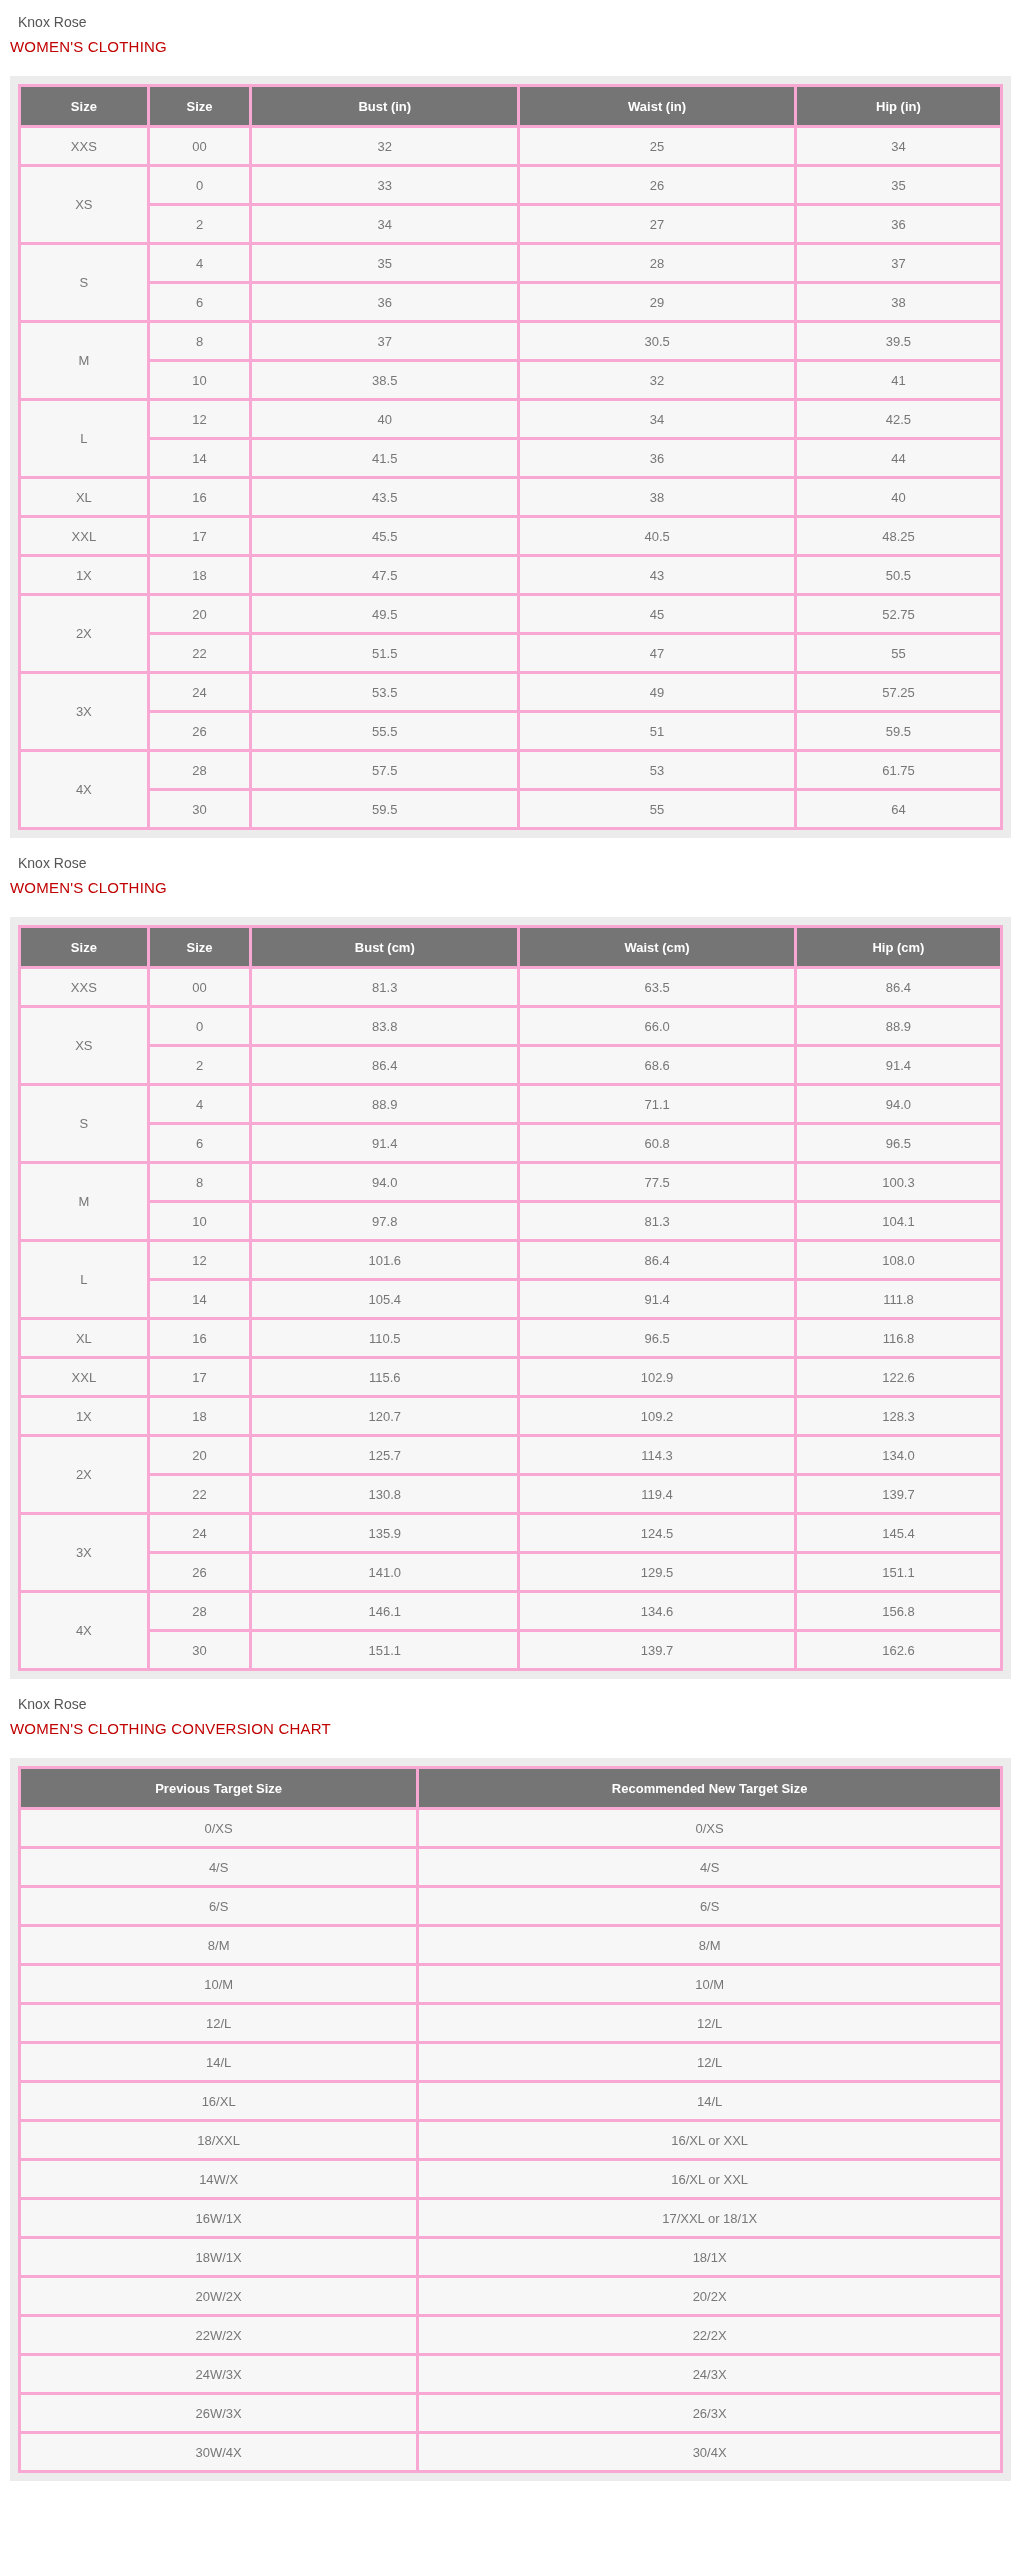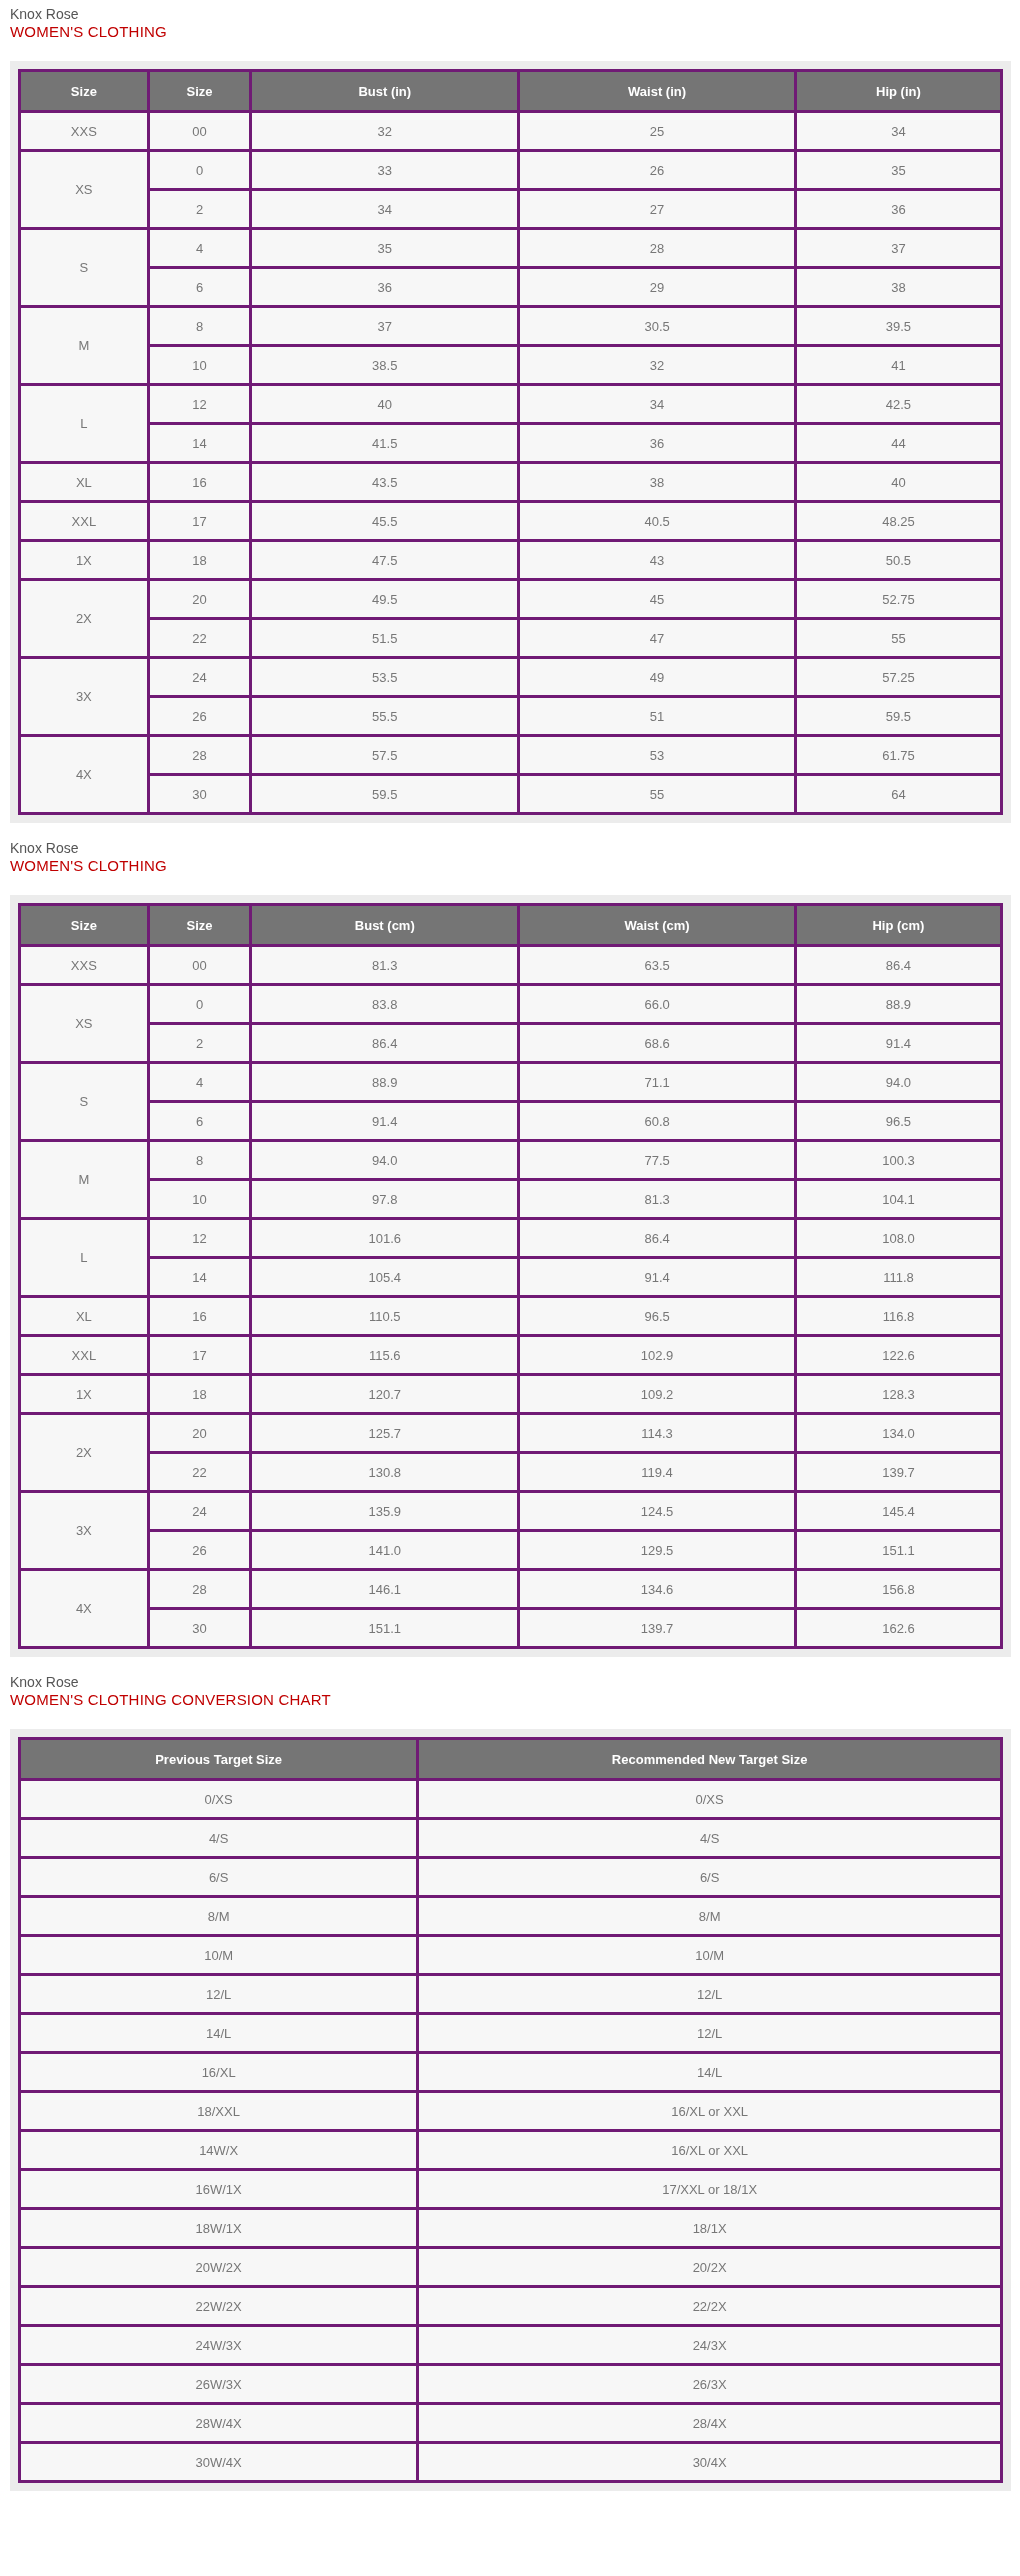--- a/index.html
+++ b/index.html
@@ -6,40 +6,40 @@
   body{
     width:1001px;
     padding:6px 10px 14px 10px;
     font-family:"Liberation Sans", sans-serif;
     -webkit-font-smoothing:antialiased;
   }
   .brand{
     font-size:14px;
     color:#555;
     line-height:1.15;
-    margin:0;
+    margin:8px;
   }
   .title{
     font-size:15px;
     font-weight:400;
     color:#c00000;
     margin:1px 0 0 0;
     line-height:1.2;
     letter-spacing:0.2px;
   }
   .table-wrap{
     background:#ececec;
     padding:8px;
     margin:20px 0 17px 0;
   }
   table{
     width:100%;
     border-collapse:separate;
     border-spacing:3px;
-    background:#701a75;
+    background:#f9a8d4;
     table-layout:fixed;
   }
   th{
     background:#757575;
     color:#ffffff;
     font-size:13px;
     font-weight:700;
     height:38px;
     padding:0 4px;
     text-align:center;
@@ -435,24 +435,20 @@
             </tr>
             <tr>
               <td>24W/3X</td>
               <td>24/3X</td>
             </tr>
             <tr>
               <td>26W/3X</td>
               <td>26/3X</td>
             </tr>
             <tr>
-              <td>28W/4X</td>
-              <td>28/4X</td>
-            </tr>
-            <tr>
               <td>30W/4X</td>
               <td>30/4X</td>
             </tr>
           </tbody>
       </table>
     </div>
   </section>
 
 </div>
 

